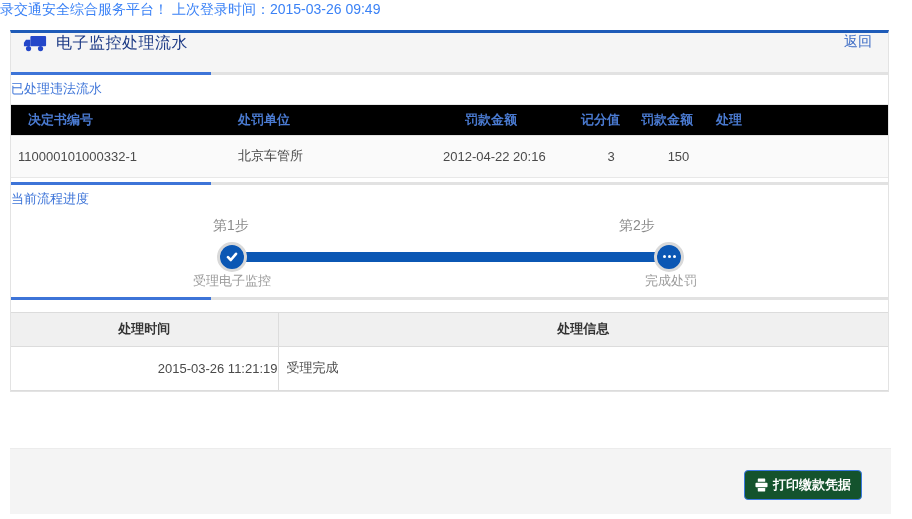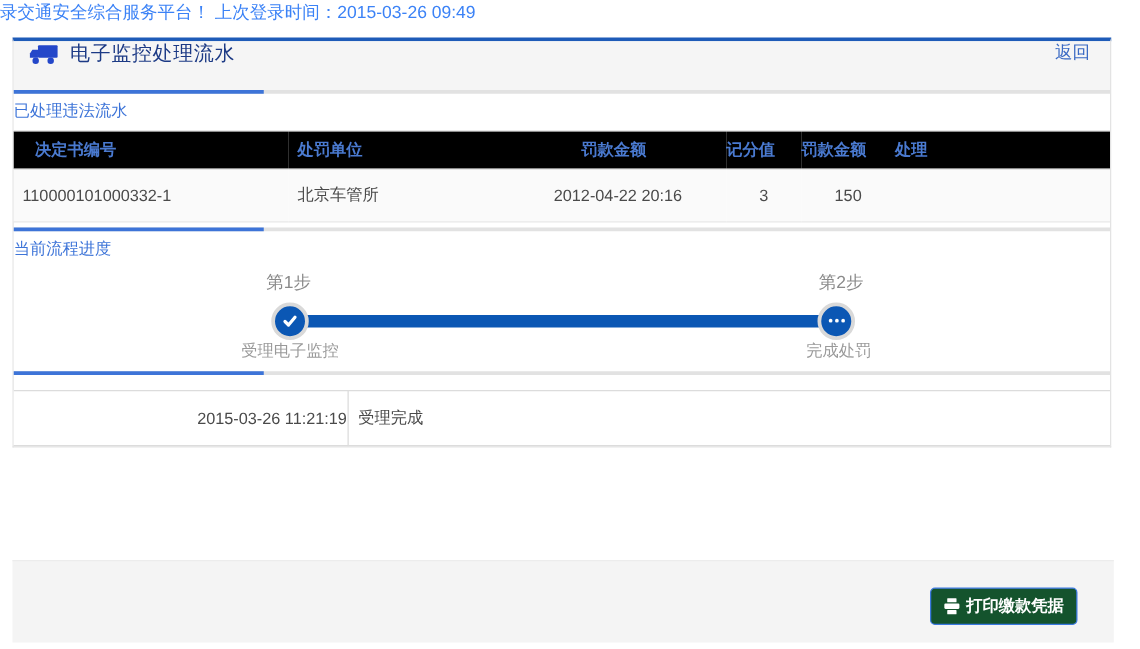--- a/index.html
+++ b/index.html
@@ -55,21 +55,21 @@
   th.c1 { padding-left:17px; } td.c1 { padding-left:7px;margin-left:40px; }
   th.c2, td.c2 { padding-left:7px; }
   th.c3 { padding-left:29px; } td.c3 { padding-left:7px; }
   th.c4, td.c4, th.c5, td.c5, th.c6, td.c6 { text-align:center; padding:0; }
 
   .gap4 { height:4px; }
 
   
   .progress { position:relative; height:83px; background:#fff; }
   .step-label { position:absolute; top:3px; font-size:14px; color:#8a8a8a; }
-  .step-label.s1 { left:202px; } .step-label.s2 { left:644px; }
+  .step-label.s1 { left:202px; } .step-label.s2 { left:608px; }
   .step-name { position:absolute; top:58px; font-size:13px; color:#9a9a9a; }
   .step-name.s1 { left:182px; } .step-name.s2 { left:634px; }
   .flow-line {
     position:absolute; left:221px; top:38px; width:437px; height:10px;
     background:#0b57b4; border-radius:5px;
   }
   .flow-circle {
     position:absolute; top:28px; width:30px; height:30px; border-radius:50%;
     background:#0b57b4; border:3px solid #d9d9d9;
     display:flex; align-items:center; justify-content:center;
@@ -206,20 +206,24 @@
     </div>
 
     <div class="spacer12"></div>
 
     <table class="t2">
       <colgroup>
           <col class="tc1">
           <col>
         </colgroup>
       <tbody>
+          <tr>
+        <th>处理时间</th>
+        <th>处理信息</th>
+      </tr>
       <tr>
         <td class="tc1">2015-03-26 11:21:19</td>
         <td class="tc2">受理完成</td>
       </tr>
     </tbody>
       </table>
 
   </div>
 
   <div class="footer-band">

